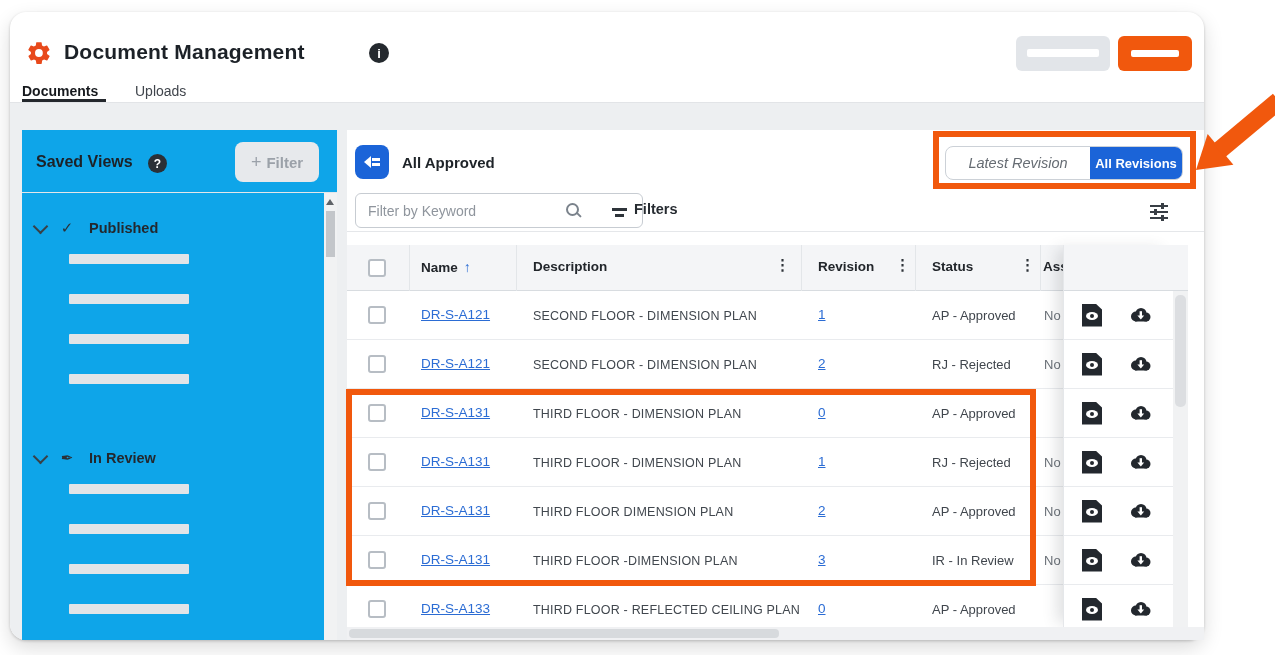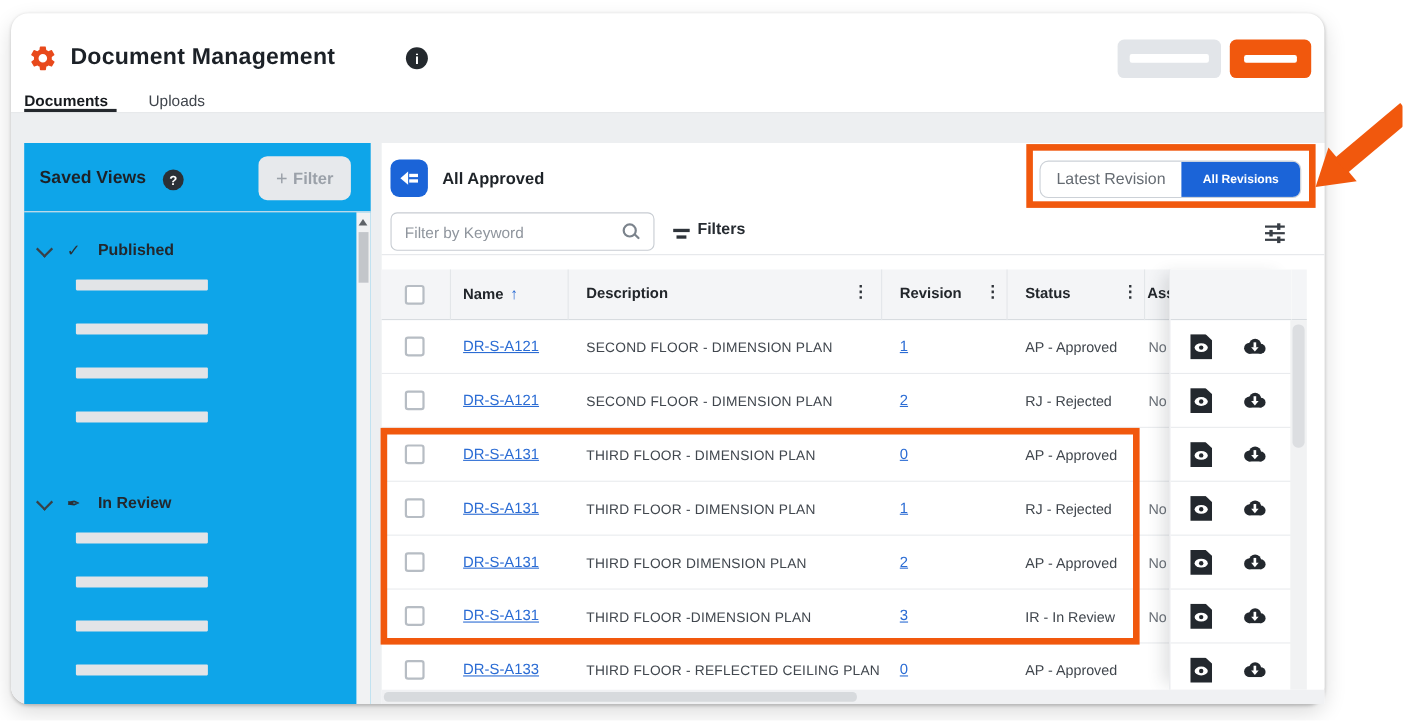--- a/index.html
+++ b/index.html
@@ -57,24 +57,24 @@
                   border:4.5px solid transparent;border-bottom:6px solid #5f6368;border-top:none;}
   .sv-scroll .thumb{position:absolute;left:2px;top:18px;width:9px;height:46px;background:#c3c6ca;}
 
   
   .main{left:347px;top:130px;width:857px;height:510px;background:#fff;}
   .collapse-btn{position:absolute;left:8px;top:15px;width:34px;height:34px;background:#1b64d8;border-radius:8px;
                 display:flex;align-items:center;justify-content:center;}
   .view-title{position:absolute;left:55px;top:24px;font-size:15px;font-weight:bold;color:#1e2328;}
   .toggle{position:absolute;left:598px;top:16px;width:238px;height:34px;border:1px solid #ccd1d7;
           border-radius:8px;display:flex;overflow:hidden;background:#fff;box-sizing:border-box;}
-  .tg-left{flex:1;display:flex;align-items:center;justify-content:center;color:#666c73;font-size:14.5px;}
-  .tg-right{width:108px;background:#1b64d8;color:#fff;font-weight:bold;font-size:11px;
+  .tg-left{flex:1;display:flex;align-items:center;justify-content:center;color:#666c73;font-size:14.5px;font-style:italic;}
+  .tg-right{width:92px;background:#1b64d8;color:#fff;font-weight:bold;font-size:13px;
             display:flex;align-items:center;justify-content:center;text-align:right;}
-  .filter-input{position:absolute;left:8px;top:63px;width:240px;height:35px;border:1px solid #c7ccd2;
+  .filter-input{position:absolute;left:8px;top:63px;width:288px;height:35px;border:1px solid #c7ccd2;
                 border-radius:6px;box-sizing:border-box;padding:0 34px 0 12px;font-size:14px;color:#3c424a;
                 font-family:"Liberation Sans",sans-serif;background:#fff;outline:none;}
   .filter-input::placeholder{color:#8f959d;}
   .search-ic{position:absolute;left:219px;top:73px;width:16px;height:16px;}
   .search-ic::before{content:"";position:absolute;left:0;top:0;width:9px;height:9px;
                      border:2px solid #7b838c;border-radius:50%;}
   .search-ic::after{content:"";position:absolute;left:10px;top:11px;width:6px;height:2px;
                     background:#7b838c;transform:rotate(45deg);border-radius:1px;}
   .filter-ic{position:absolute;left:265px;top:77px;width:16px;height:12px;}
   .filter-ic .b1{position:absolute;left:0;top:1px;width:15px;height:2.5px;background:#2e343a;}

